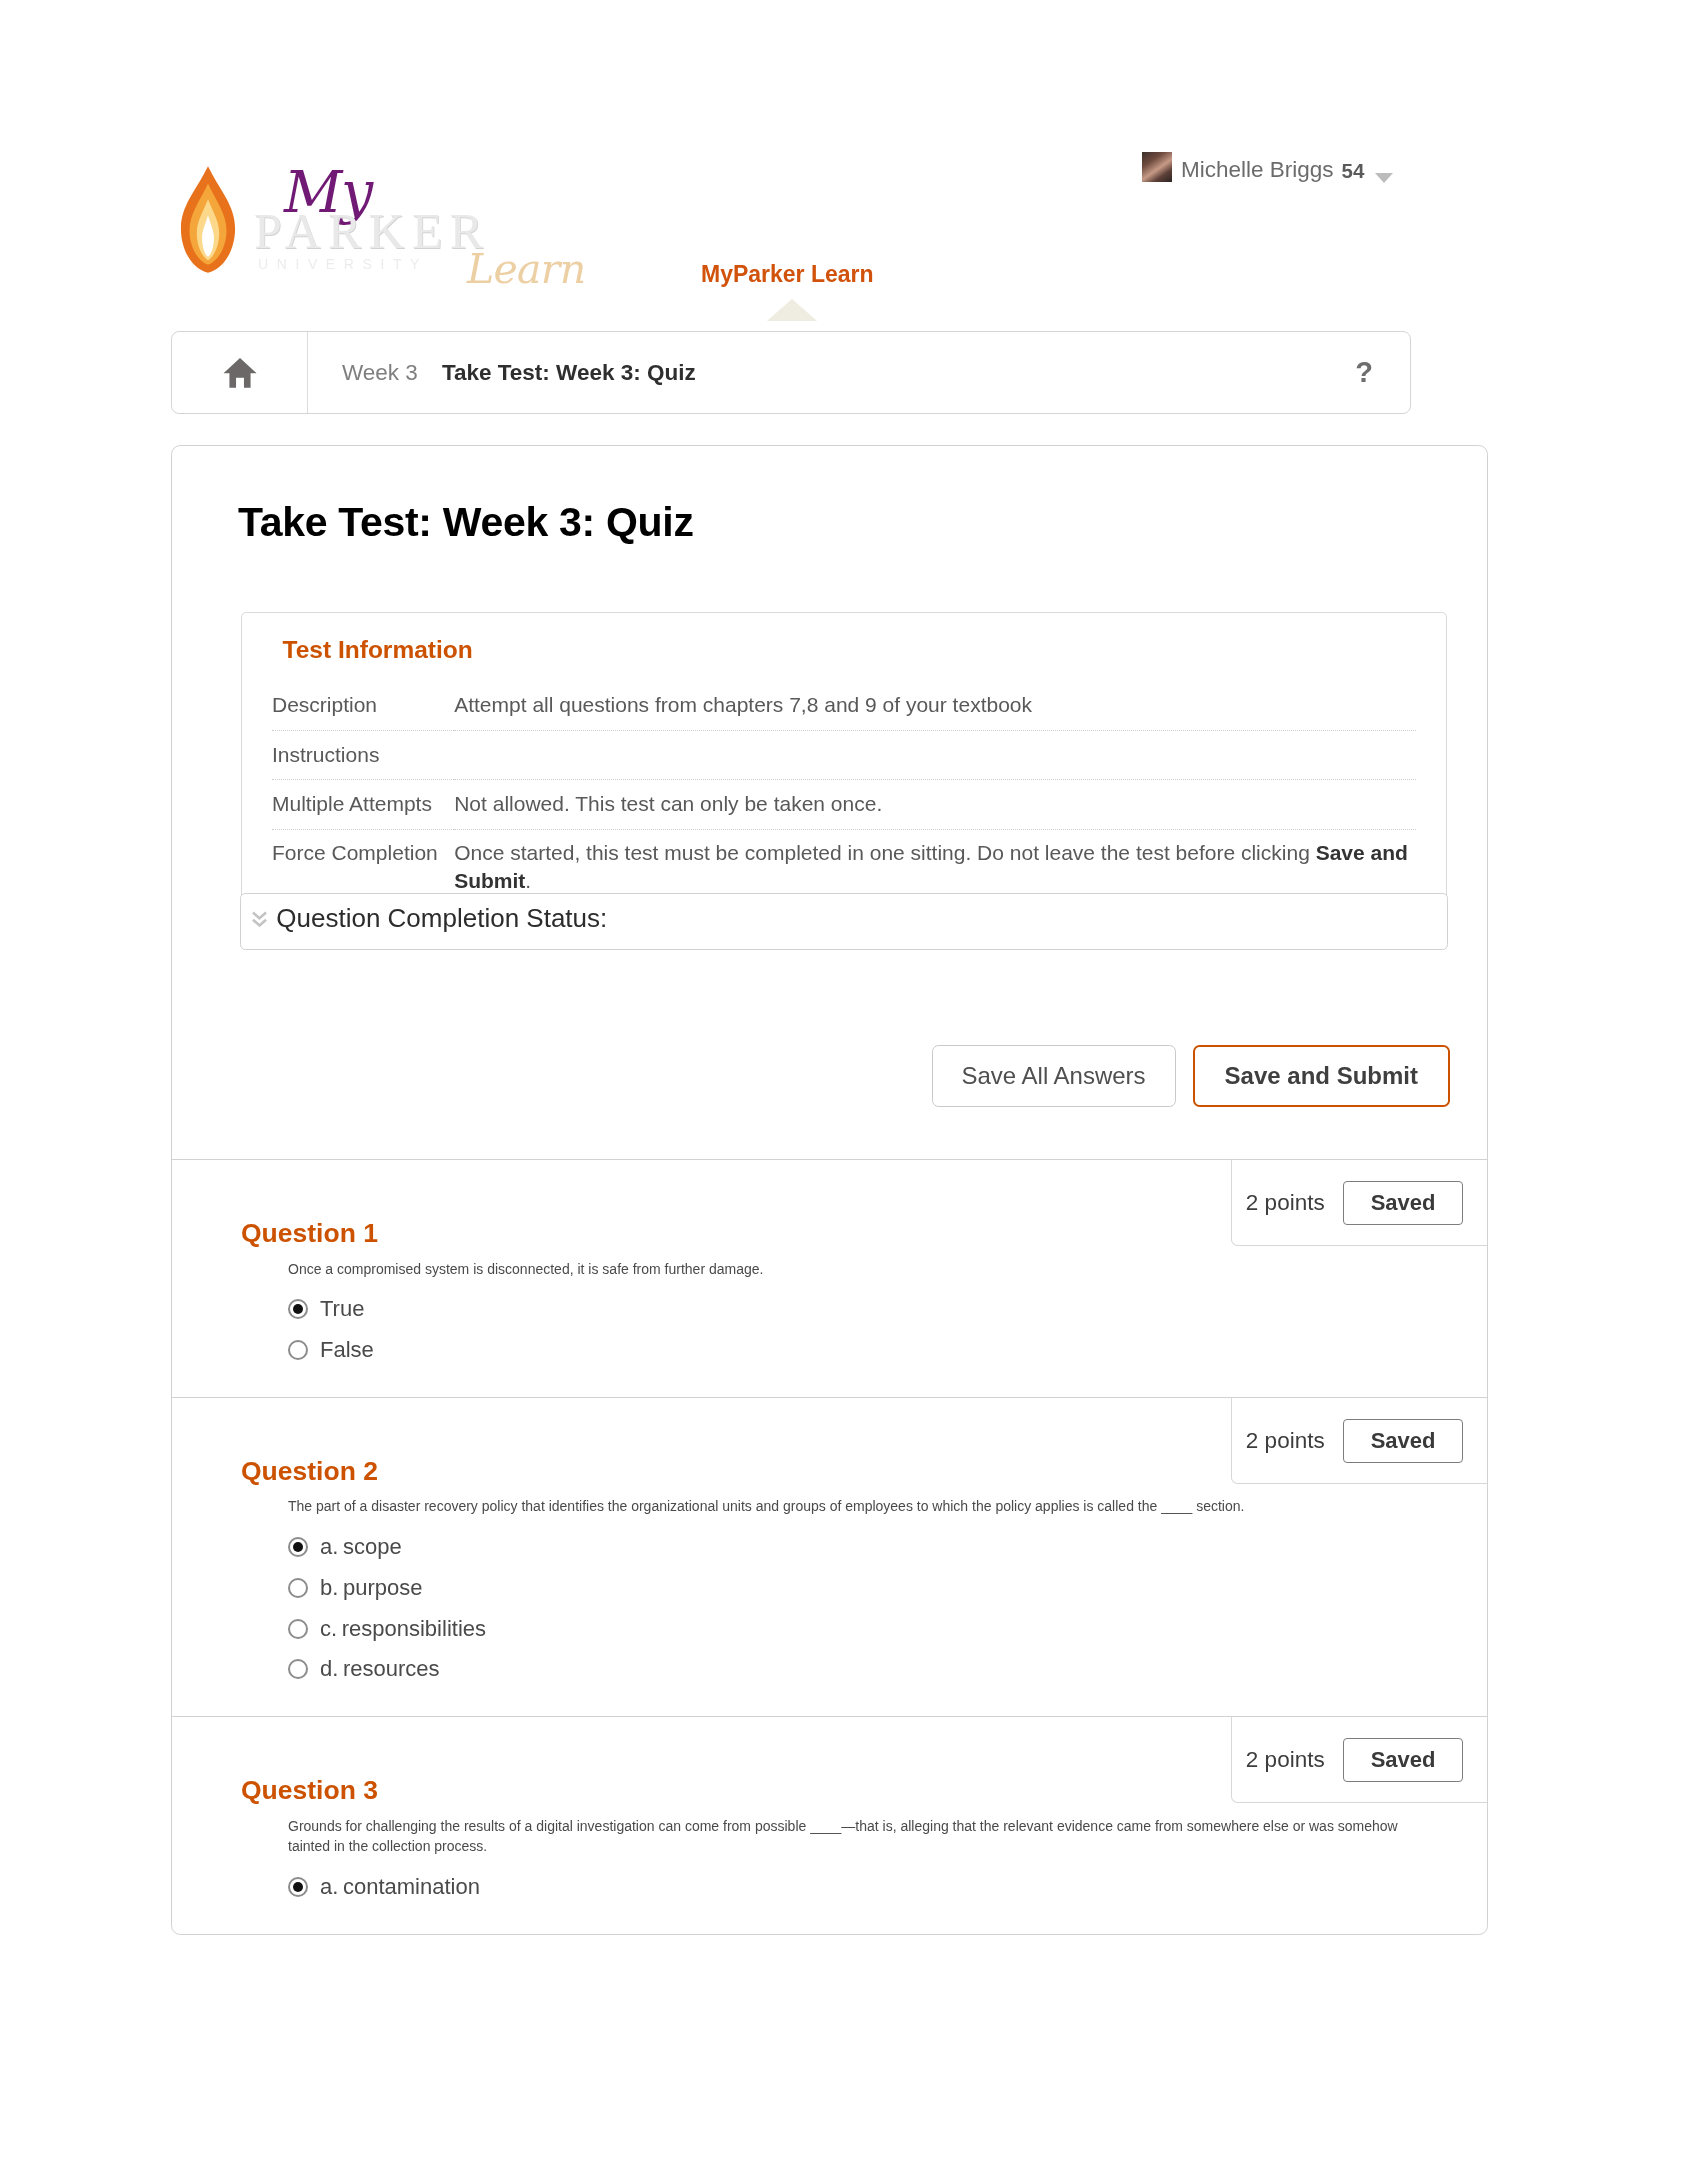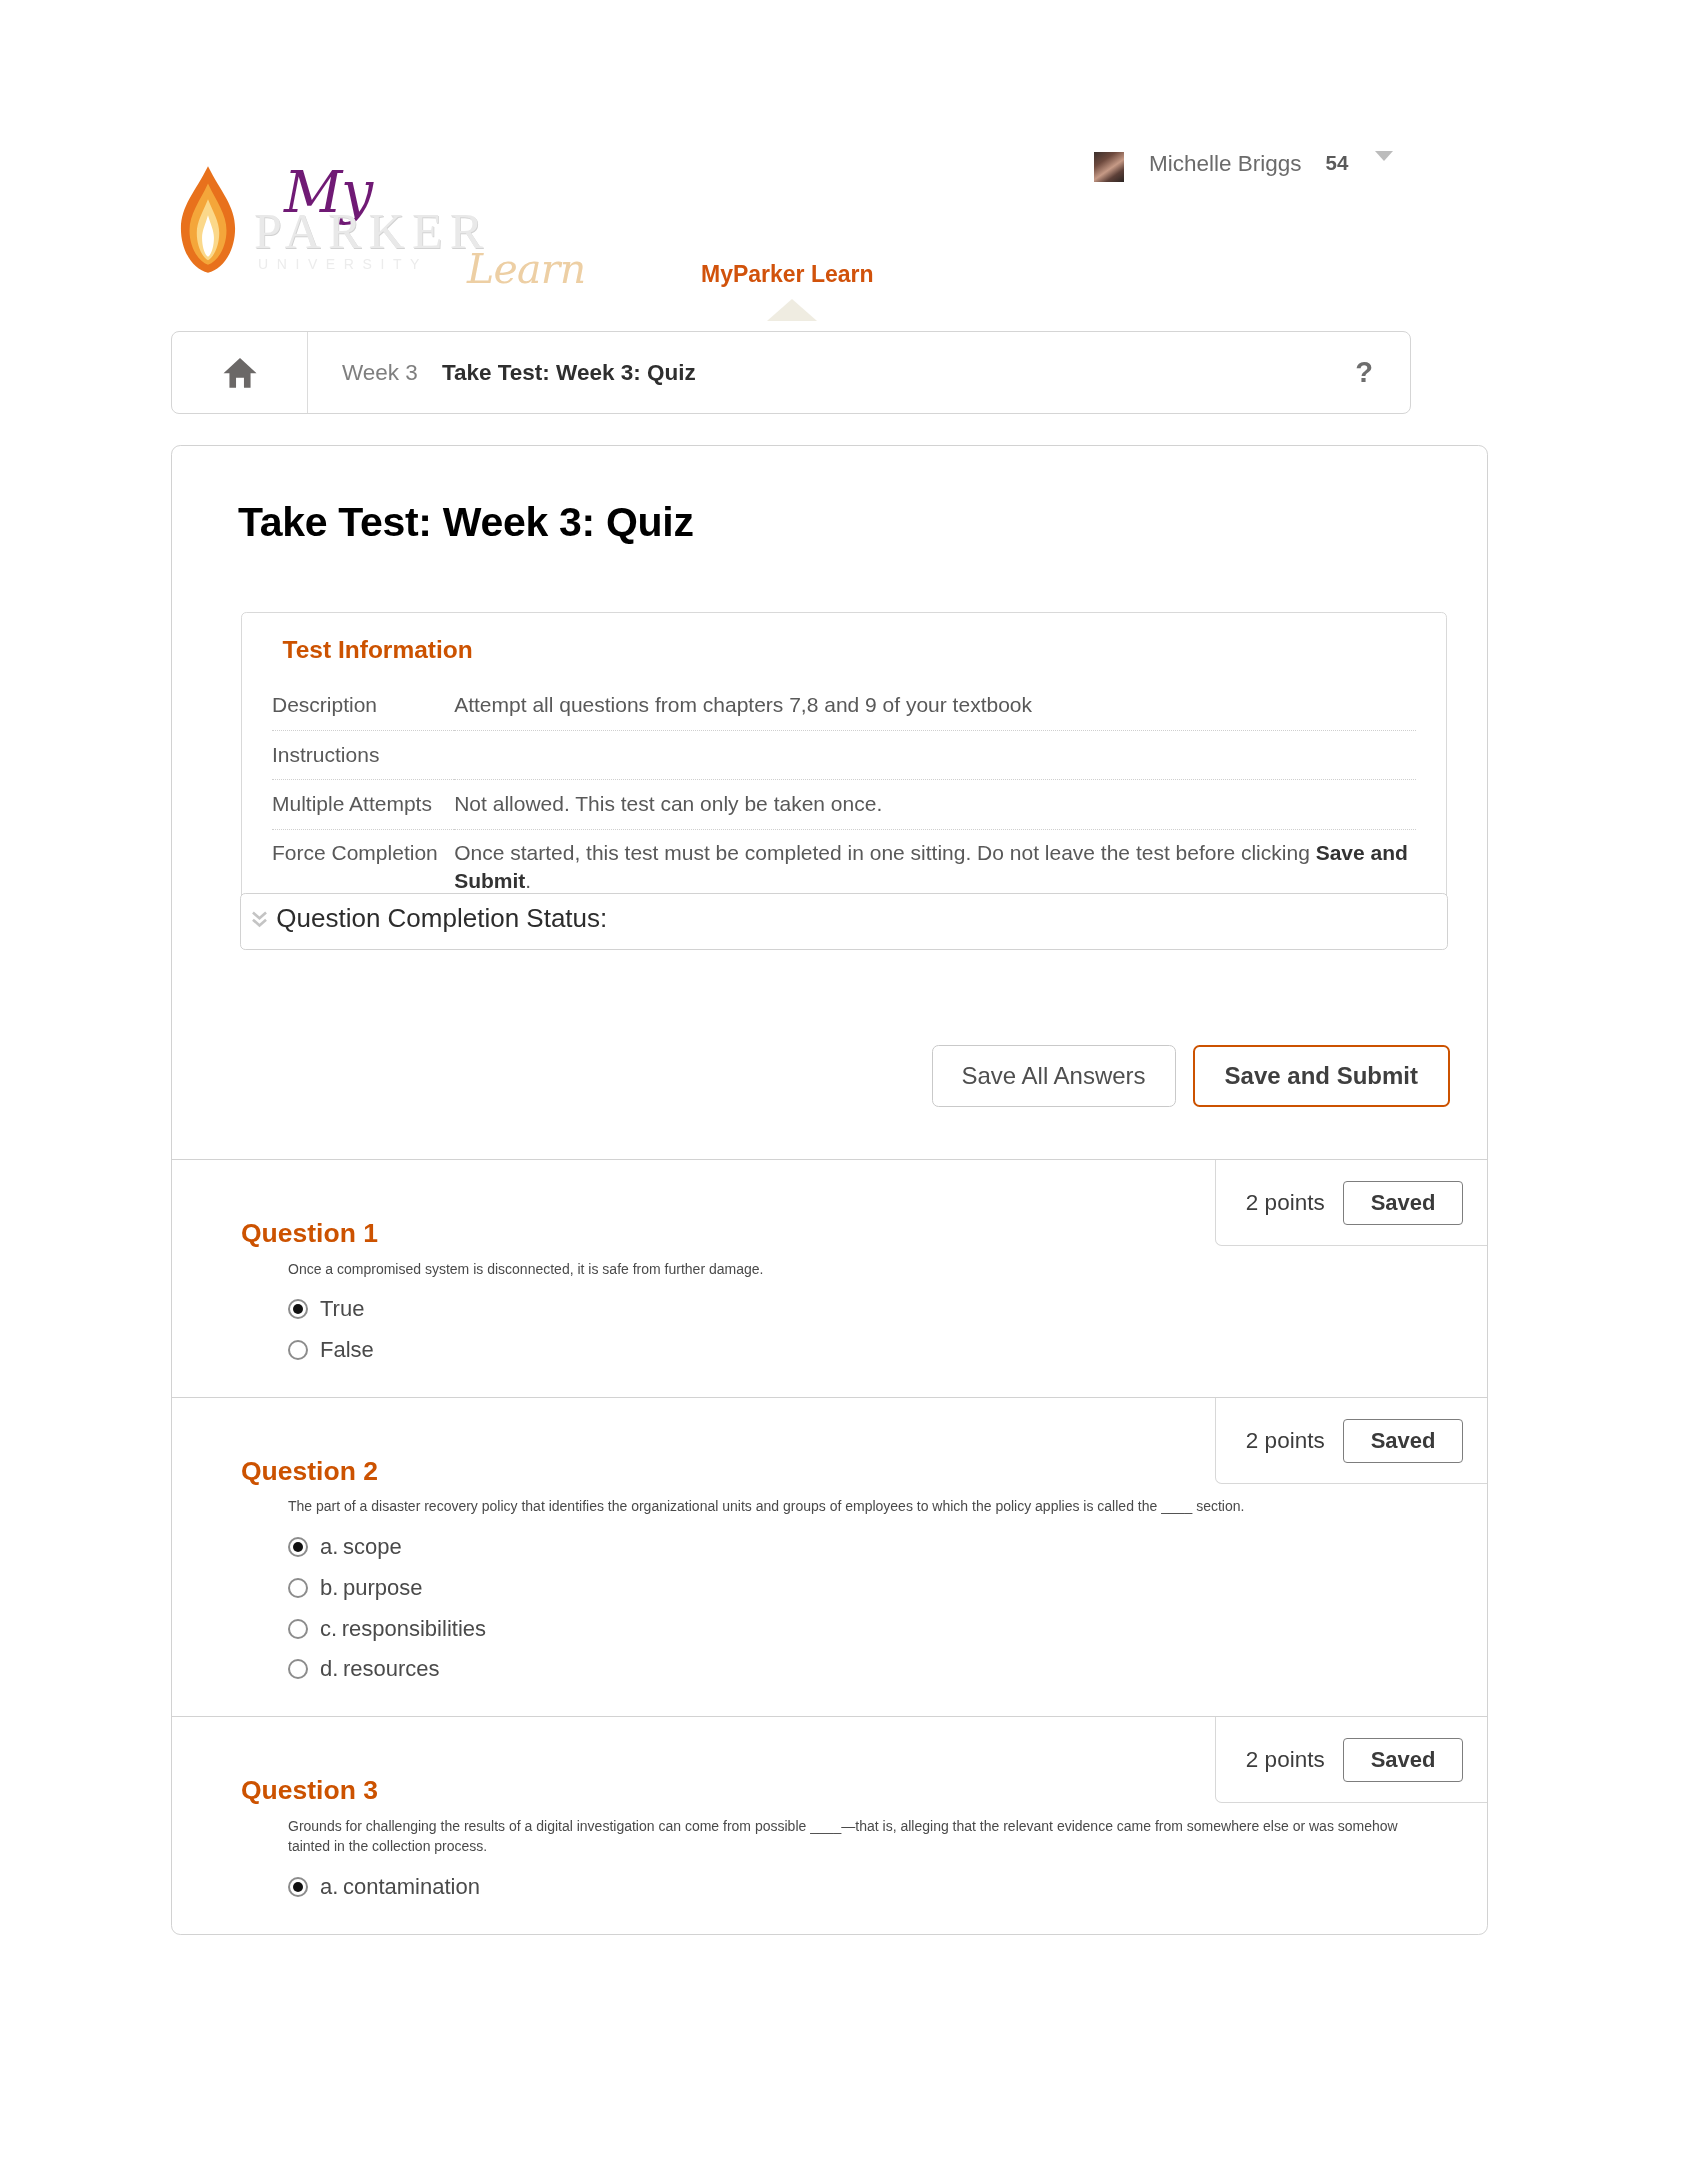--- a/index.html
+++ b/index.html
@@ -82,22 +82,22 @@
     color: #edcfa4;
     letter-spacing: -0.7px;
   }
 
   
   .user-area {
     position: absolute;
     right: 294px;
     top: 151px;
     display: flex;
-    align-items: flex-start;
-    gap: 24px;
+    align-items: flex-end;
+    gap: 8px;
   }
   .avatar {
     width: 30px;
     height: 30px;
     background: linear-gradient(145deg,#3a2f2b 0%,#6e4a3e 30%,#c69a86 55%,#5d4038 75%,#2b2421 100%);
     border: 0.7px solid #ffffff;
     flex: 0 0 auto;
   }
   .user-name {
     font-size: 22.5px;
@@ -298,21 +298,21 @@
   .q-meta {
     position: absolute;
     right: 0;
     top: 0;
     display: flex;
     align-items: center;
     gap: 18.5px;
     border-left: 1.3px solid #d8d8d8;
     border-bottom: 1.3px solid #d8d8d8;
     border-bottom-left-radius: 6.6px;
-    padding: 21px 24px 20px 30px;
+    padding: 21px 24px 20px 14px;
     background: #fff;
   }
   .q-points {
     font-size: 22.5px;
     color: #3d3d3d;
     white-space: nowrap;
   }
   .q-saved {
     border: 1.3px solid #7d7d7d;
     border-radius: 4px;

